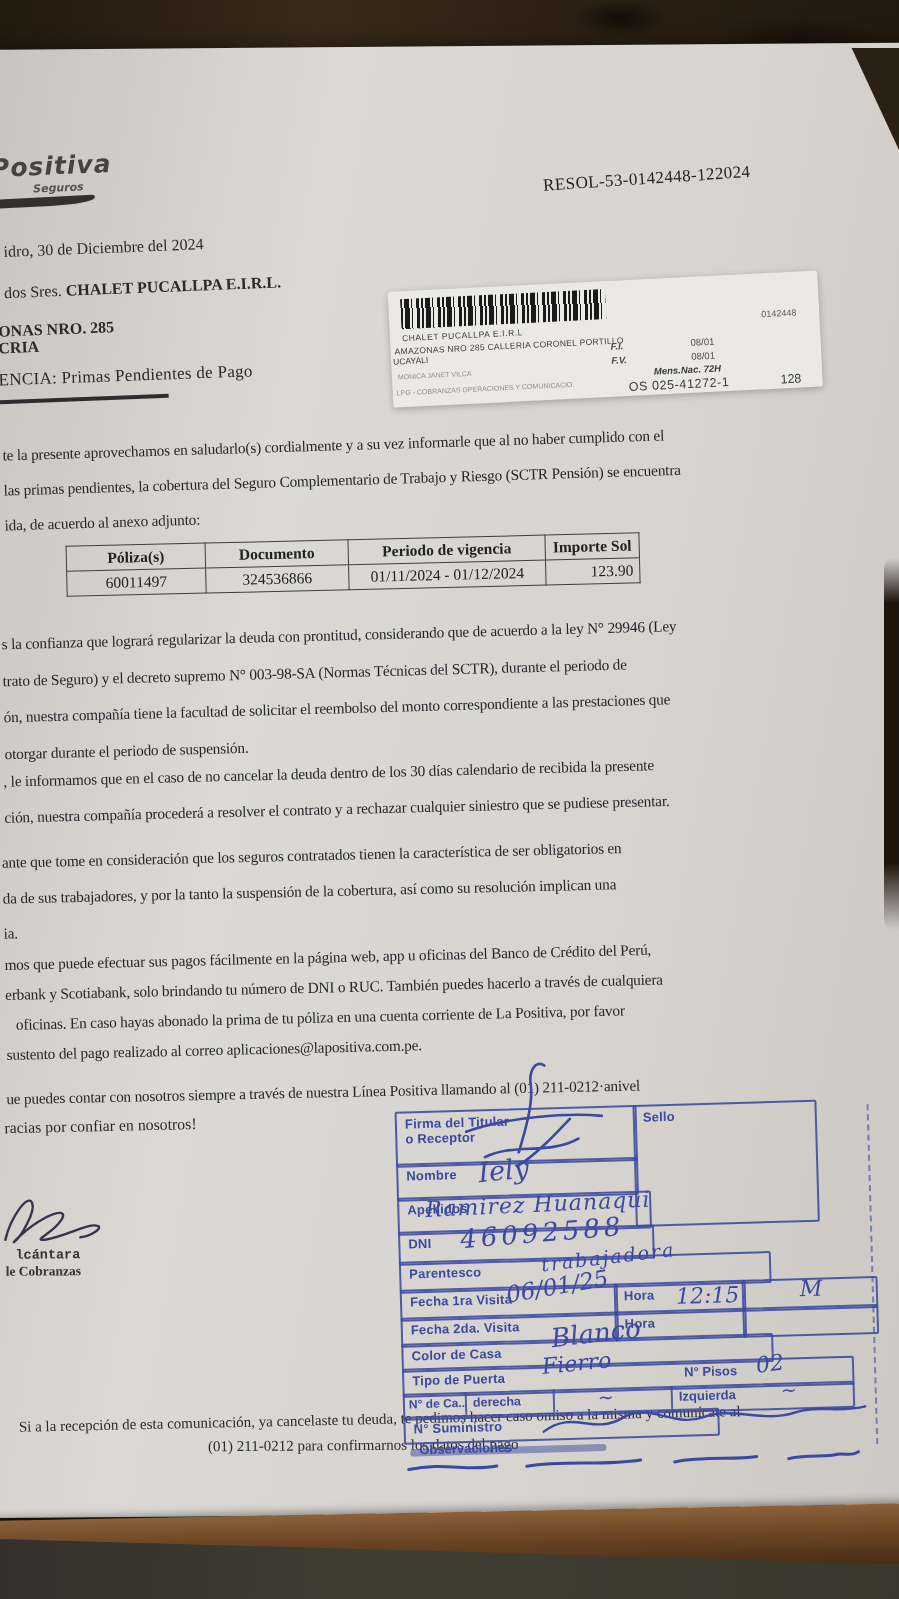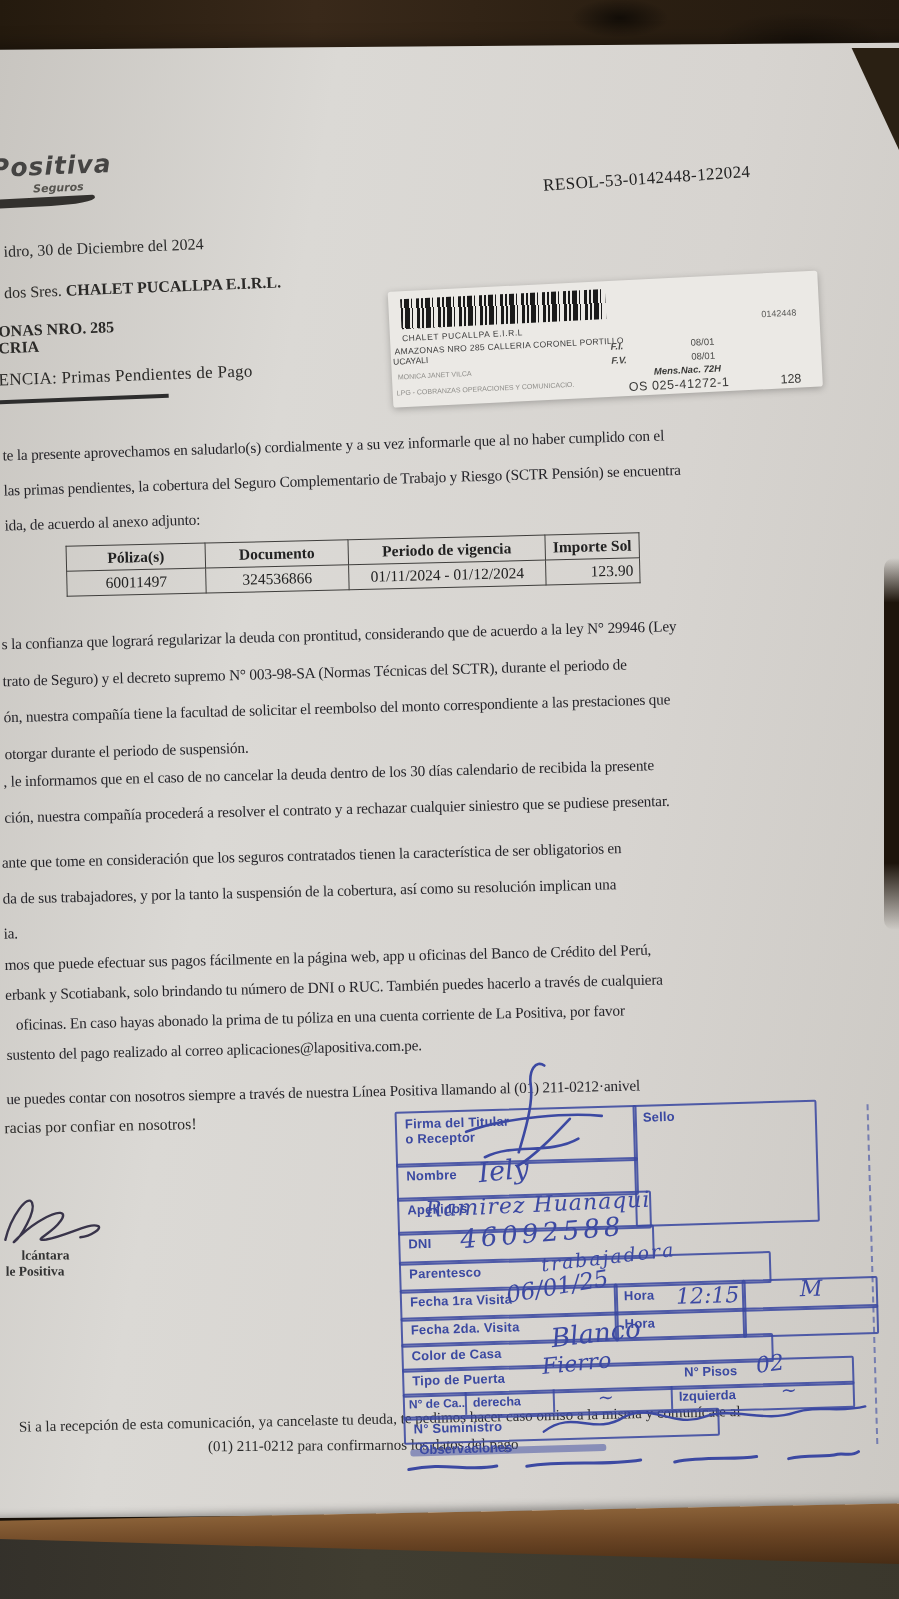--- a/index.html
+++ b/index.html
@@ -63,21 +63,21 @@
   .closing{left:14px;top:1068px;font-size:15.8px;transform:rotate(-0.8deg);}
   
   .debt-table{left:80px;top:492px;transform:rotate(-0.9deg);border-collapse:collapse;
     font-size:15.5px;color:#222;}
   .debt-table th,.debt-table td{border:1.7px solid #3f3e3c;height:24px;padding:0 6px;text-align:center;}
   .debt-table th{font-weight:bold;}
   .c1{width:126px;}.c2{width:130px;}.c3{width:184px;}.c4{width:81px;}
   .td-amount{text-align:right !important;}
   
   .sig-svg{left:10px;top:1140px;width:105px;height:60px;}
-  .sig-name{left:30px;top:1198px;font-size:13.5px;font-weight:bold;color:#333;}
+  .sig-name{left:24px;top:1198px;font-size:13.5px;font-weight:bold;color:#333;font-family:Liberation Mono, monospace;}
   .sig-title{left:14px;top:1214px;font-size:13.5px;font-weight:bold;color:#333;}
   
   .foot1{left:26px;top:1364px;font-size:15px;color:#2b2b2b;white-space:nowrap;transform:rotate(-0.8deg);z-index:1;}
   .foot2{left:215px;top:1390px;font-size:15px;color:#2b2b2b;white-space:nowrap;z-index:1;}
   
   .visit-form{left:408px;top:1060px;width:478px;height:370px;transform:rotate(-1.2deg);
     font-family:"Liberation Sans",sans-serif;color:#3b49a1;z-index:2;}
   .frow{position:absolute;border:2.6px solid rgba(59,73,161,.88);border-radius:2px;}
   .flabel{font-size:13px;font-weight:bold;letter-spacing:.2px;padding:3px 0 0 8px;line-height:15px;}
   .r-firma{left:0;top:0;width:238px;height:52px;}
@@ -222,21 +222,21 @@
 
     <div class="abs para p6">
       <div class="ln">ue puedes contar con nosotros siempre a través de nuestra Línea Positiva llamando al (01) 211-0212·anivel</div>
     </div>
     <div class="abs closing">racias por confiar en nosotros!</div>
 
     <svg class="abs sig-svg" viewBox="0 0 105 60">
       <path d="M4,50 C10,26 27,4 31,13 C35,22 19,48 13,52 C9,55 26,38 41,30 C58,20 67,22 59,32 C51,44 29,52 45,50 C67,46 88,33 97,37 C101,39 90,47 79,48" stroke="#39344a" stroke-width="2.4" fill="none" stroke-linecap="round"></path>
     </svg>
     <div class="abs sig-name">lcántara</div>
-    <div class="abs sig-title">le Positiva</div>
+    <div class="abs sig-title">le Cobranzas</div>
 
     <div class="abs foot1">Si a la recepción de esta comunicación, ya cancelaste tu deuda, te pedimos hacer caso omiso a la misma y comunícate al</div>
     <div class="abs foot2">(01) 211-0212 para confirmarnos los datos del pago</div>
 
     <div class="abs visit-form">
       <div class="frow r-firma">
         <div class="flabel"><span>Firma del Titular</span><br><span>o Receptor</span></div>
       </div>
       <div class="frow r-sello">
         <div class="flabel">Sello</div>

